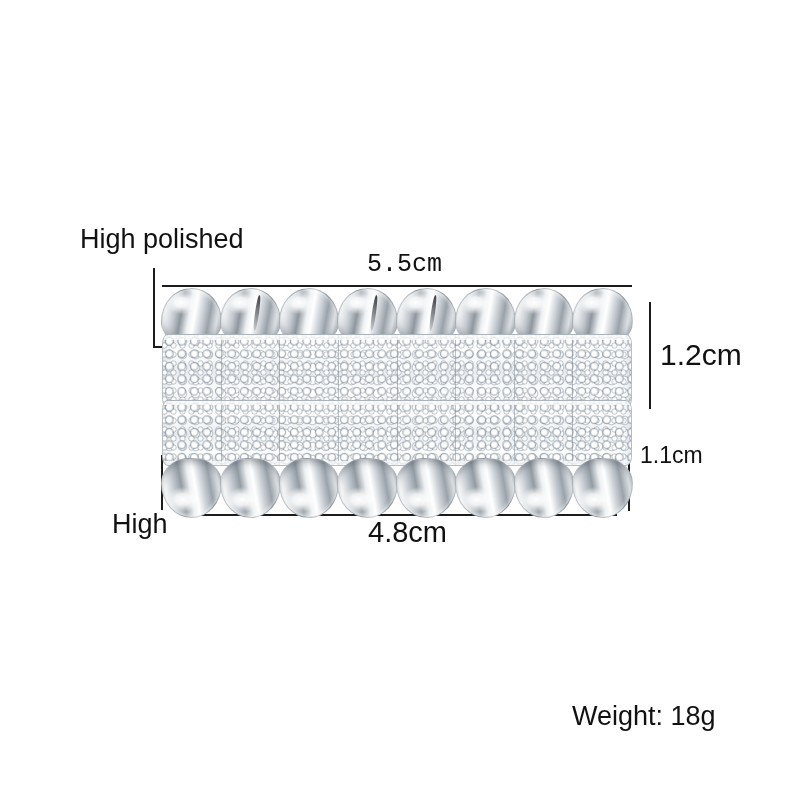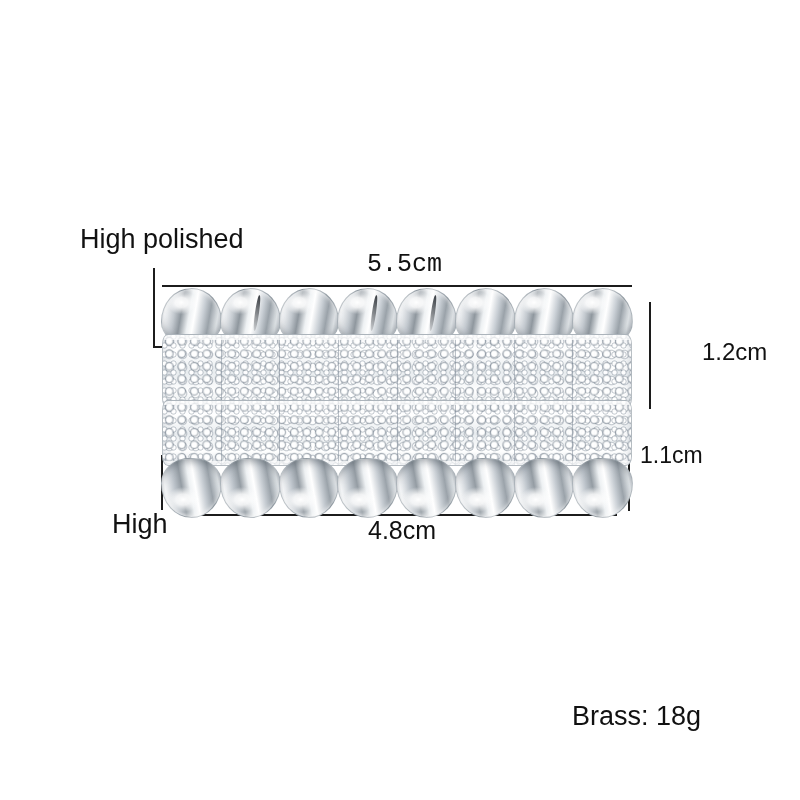--- a/index.html
+++ b/index.html
@@ -18,22 +18,22 @@
   .anno{
     position:absolute;
     font-family:"Liberation Sans", sans-serif;
     color:#111;
     white-space:nowrap;
     line-height:1;
   }
   #lbl-high-polished{left:68px;top:226px;font-size:27px;}
   #lbl-brass{left:100px;top:511px;font-size:27px;}
   #lbl-width-top{left:355px;top:252px;font-size:25px;font-family:Liberation Mono, monospace;}
-  #lbl-width-bottom{left:356px;top:518px;font-size:25px;}
-  #lbl-height-top{left:648px;top:340px;font-size:24px;margin-left:42px;}
+  #lbl-width-bottom{left:356px;top:518px;font-size:29px;}
+  #lbl-height-top{left:648px;top:340px;font-size:30px;}
   #lbl-height-bottom{left:628px;top:444px;font-size:23px;}
   #lbl-weight{left:560px;top:703px;font-size:27px;}
 
   
   .rule{position:absolute;background:#1c1c1c;}
   .h{height:2px;}
   .v{width:2px;}
 
   
   #lead-hp-v{left:141px;top:268px;height:80px;}
@@ -151,21 +151,21 @@
   <div class="anno" id="lbl-brass">High</div>
 
   <div class="anno" id="lbl-width-top">5.5cm</div>
 
   <div class="anno" id="lbl-width-bottom">4.8cm</div>
 
   <div class="anno" id="lbl-height-top">1.2cm</div>
 
   <div class="anno" id="lbl-height-bottom">1.1cm</div>
 
-  <div class="anno" id="lbl-weight">Brass: 18g</div>
+  <div class="anno" id="lbl-weight">Weight: 18g</div>
 
   <div class="rule v" id="lead-hp-v"></div>
   <div class="rule h" id="lead-hp-h"></div>
 
   <div class="rule v" id="lead-br-v"></div>
   <div class="rule h" id="lead-br-h"></div>
 
   <div class="rule h" id="dim-w-top"></div>
   <div class="rule h" id="dim-w-bottom"></div>
   <div class="rule v" id="dim-h-top"></div>

